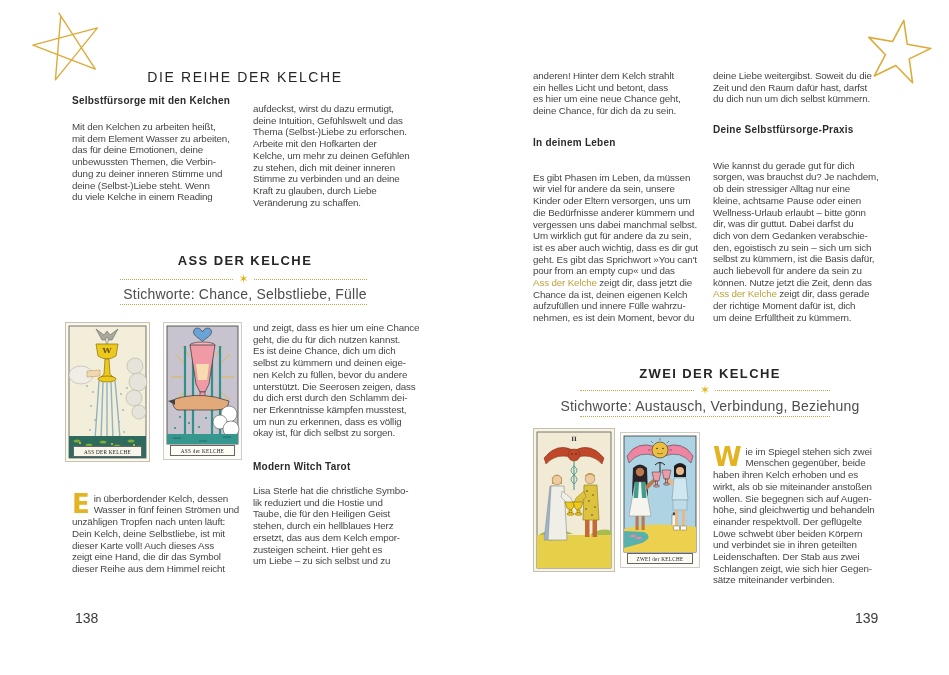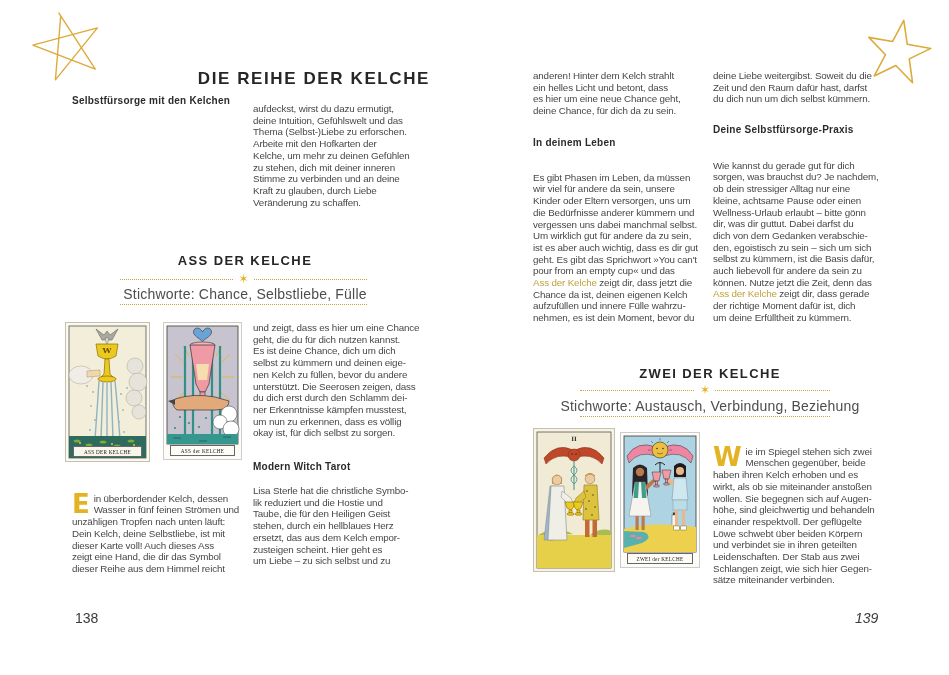--- a/index.html
+++ b/index.html
@@ -10,22 +10,22 @@
   }
   .abs { position:absolute; }
   .body-text {
     font-size:9.8px; line-height:11.7px; letter-spacing:-0.15px;
     white-space:pre-line; color:#474747;
   }
   .subhead {
     font-size:10px; font-weight:bold; letter-spacing:0.25px; color:#2b2b2b;
   }
   .page-title {
-    font-size:17px; font-weight:bold; letter-spacing:1.6px; color:#262626;
-    text-align:right;
+    font-size:14px; font-weight:normal; letter-spacing:1.6px; color:#262626;
+    text-align:center;
   }
   .section-title {
     font-size:13px; font-weight:bold; letter-spacing:1.4px; color:#262626;
     text-align:center;
   }
   .keywords { font-size:14px; letter-spacing:0.2px; color:#4d4d4d; text-align:center; }
   .rule { position:absolute; border-top:1px dotted #c9a445; height:0; }
   .rule .star {
     position:absolute; left:50%; top:-1px; transform:translate(-50%,-50%);
     background:#fff; padding:0 5px; color:#e4b322; font-size:12px; line-height:1;
@@ -64,20 +64,27 @@
   <div class="abs" style="left:862px; top:14px;">
     <svg width="76" height="76" viewBox="0 0 78 78">
       <polygon points="42.9,6.5 46.4,31 70.7,35.3 48.5,46.1 51.9,70.6 34.7,52.8 12.6,63.6 24.1,41.8 7,24 31.3,28.3" fill="none" stroke="#dcaa38" stroke-width="1.6" stroke-linejoin="round"></polygon>
     </svg>
   </div>
 
   <div class="abs page-title" style="left:60px; top:69px; width:370px;">DIE REIHE DER KELCHE</div>
 
   <div class="abs subhead" style="left:72px; top:95px;">Selbstfürsorge mit den Kelchen</div>
 
+  <div class="abs body-text" style="left:72px; top:121px; width:190px;">Mit den Kelchen zu arbeiten heißt,
+mit dem Element Wasser zu arbeiten,
+das für deine Emotionen, deine
+unbewussten Themen, die Verbin-
+dung zu deiner inneren Stimme und
+deine (Selbst-)Liebe steht. Wenn
+du viele Kelche in einem Reading</div>
 
   <div class="abs body-text" style="left:253px; top:103px; width:200px;">aufdeckst, wirst du dazu ermutigt,
 deine Intuition, Gefühlswelt und das
 Thema (Selbst-)Liebe zu erforschen.
 Arbeite mit den Hofkarten der
 Kelche, um mehr zu deinen Gefühlen
 zu stehen, dich mit deiner inneren
 Stimme zu verbinden und an deine
 Kraft zu glauben, durch Liebe
 Veränderung zu schaffen.</div>
@@ -422,15 +429,15 @@
 wollen. Sie begegnen sich auf Augen-
 höhe, sind gleichwertig und behandeln
 einander respektvoll. Der geflügelte
 Löwe schwebt über beiden Körpern
 und verbindet sie in ihren geteilten
 Leidenschaften. Der Stab aus zwei
 Schlangen zeigt, wie sich hier Gegen-
 sätze miteinander verbinden.</span>
   </div>
 
-  <div class="abs pagenum" style="left:855px; top:610px;font-style:italic;">139</div>
+  <div class="abs pagenum" style="left:855px; top:610px;">139</div>
 
 </div>
 
 </body></html>

